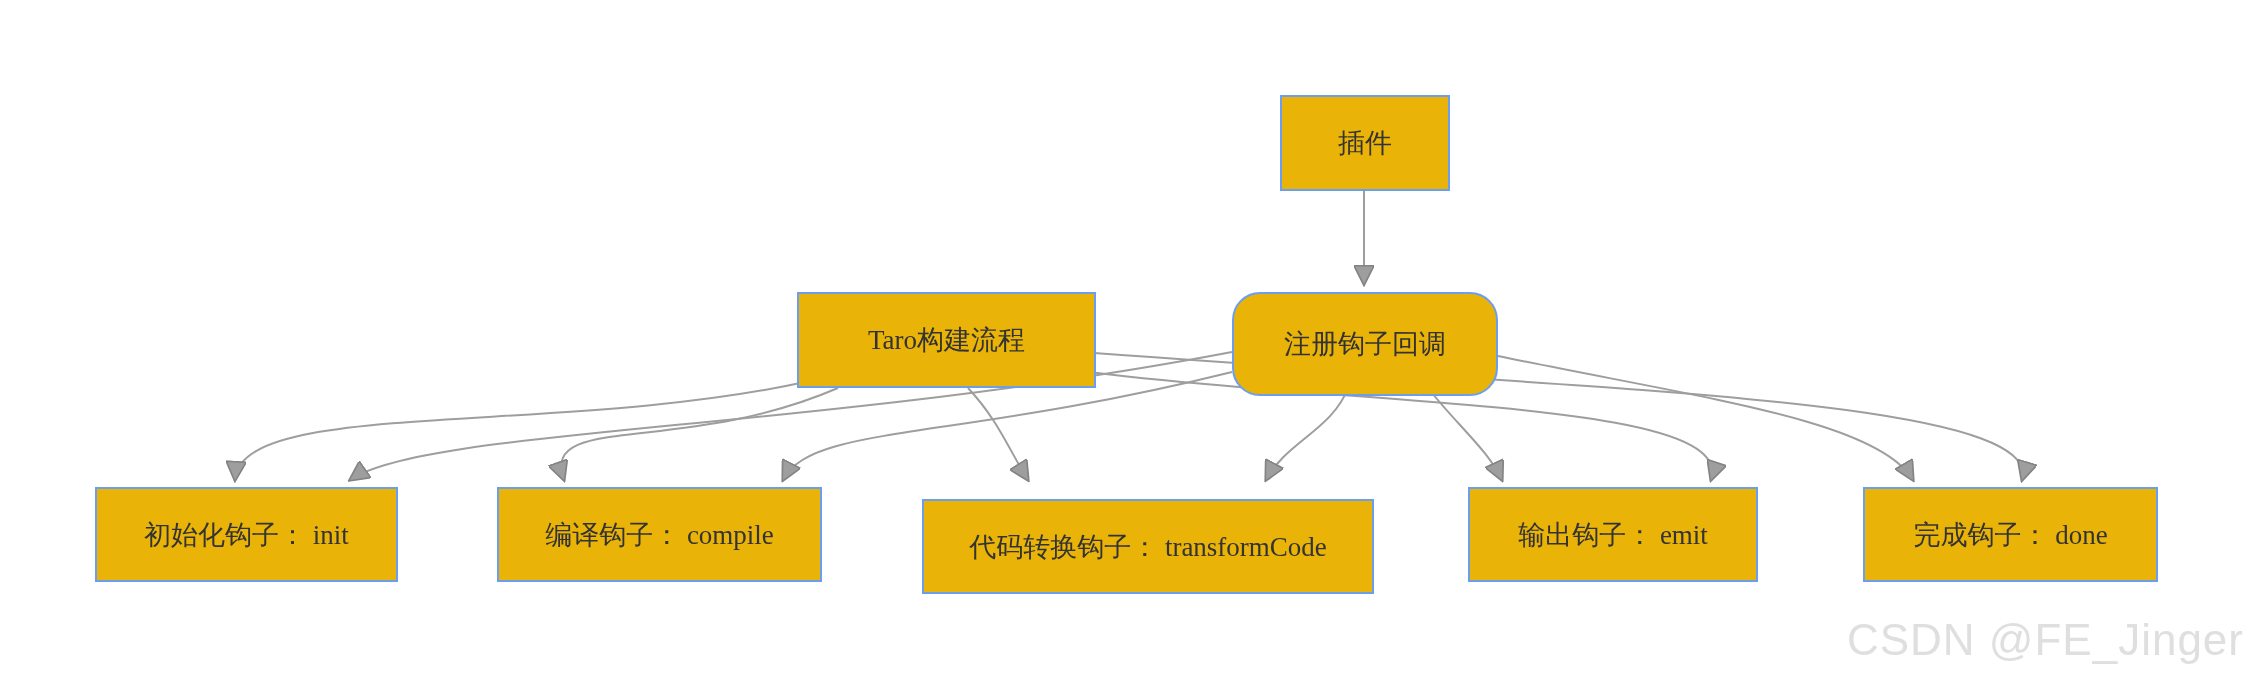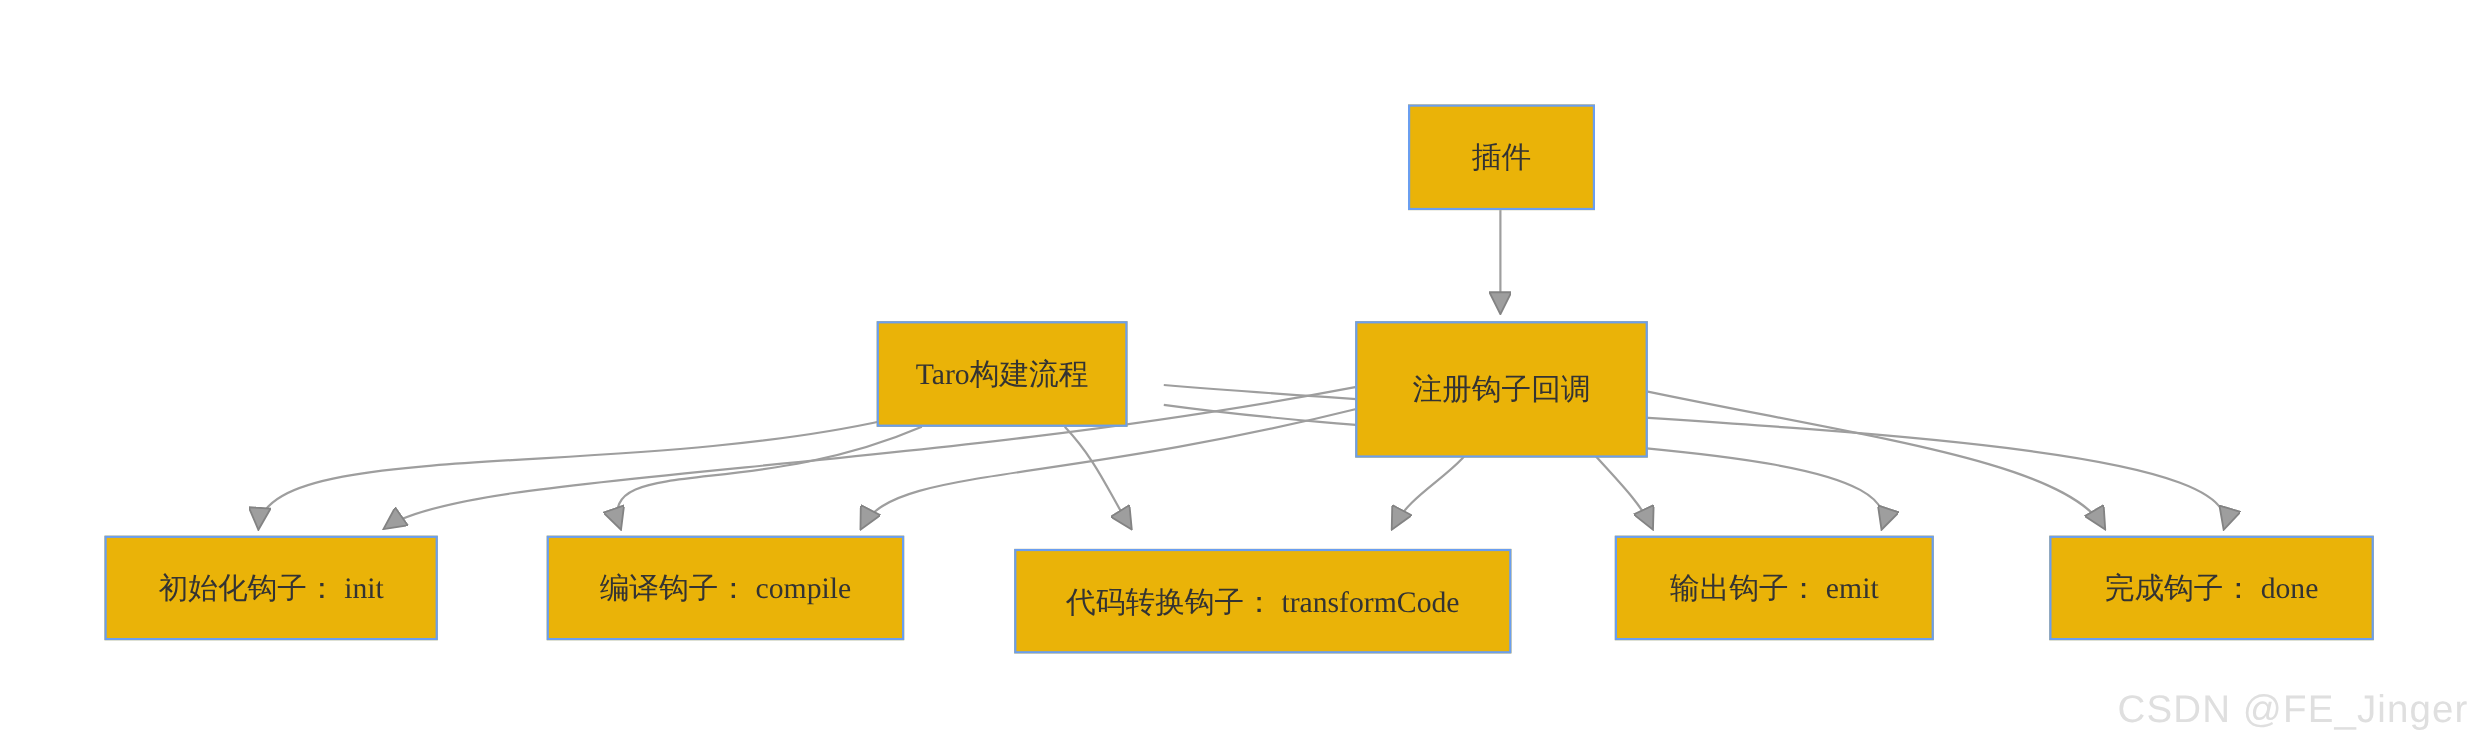--- a/index.html
+++ b/index.html
@@ -24,38 +24,38 @@
     border: 2.5px solid #6a9ef0;
     display: flex;
     align-items: center;
     justify-content: center;
     color: #333333;
     font-size: 27px;
     white-space: nowrap;
     font-family: Liberation Serif, serif;
   }
   #node-plugin   { left: 1280px; top:  95px; width: 170px; height: 96px; }
-  #node-taro     { left:  797px; top: 292px; width: 228px; height: 96px; }
-  #node-register { left: 1232px; top: 292px; width: 266px; height: 124px; }
+  #node-taro     { left:  797px; top: 292px; width: 299px; height: 96px; }
+  #node-register { left: 1232px; top: 292px; width: 266px; height: 104px; border-radius: 28px; }
   #node-init     { left:   95px; top: 487px; width: 303px; height: 95px; text-align: center; }
   #node-compile  { left:  497px; top: 487px; width: 325px; height: 95px; }
   #node-transform{ left:  922px; top: 487px; width: 452px; height: 95px; margin-top: 12px; }
   #node-emit     { left: 1468px; top: 487px; width: 290px; height: 95px; }
   #node-done     { left: 1863px; top: 487px; width: 295px; height: 95px; }
   .edge {
     fill: none;
     stroke: #9e9e9e;
     stroke-width: 2px;
   }
   #watermark {
     position: absolute;
     z-index: 2;
     right: 8px;
     bottom: 14px;
-    font-size: 35px;
+    font-size: 44px;
     color: #dfdfdf;
     text-shadow: 1px 1px 1px #ffffff;
     letter-spacing: 1px;
   }
 </style>
 </head>
 <body>
 
 <div id="canvas">
 

